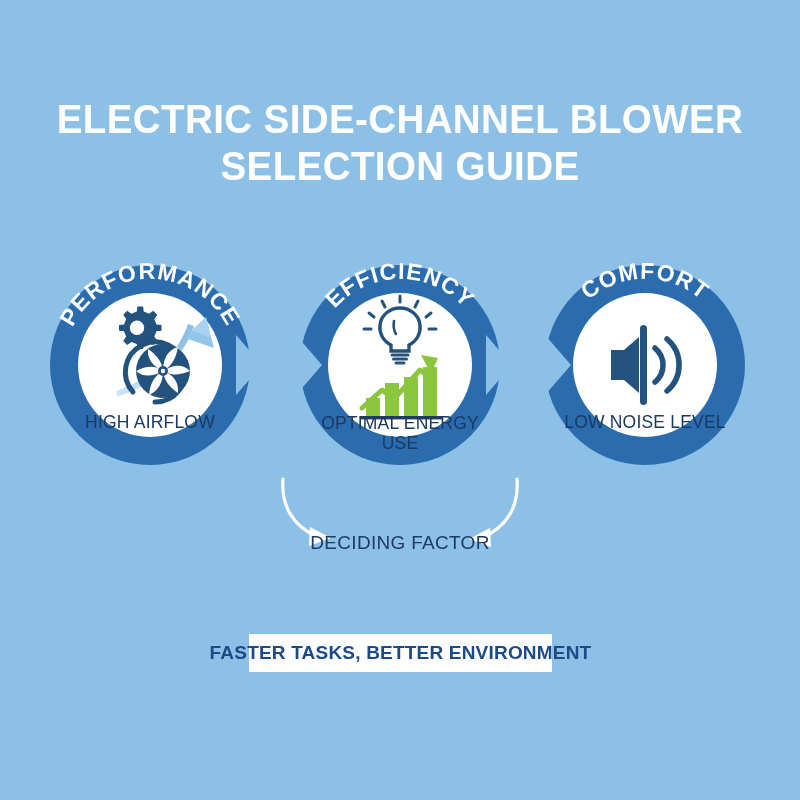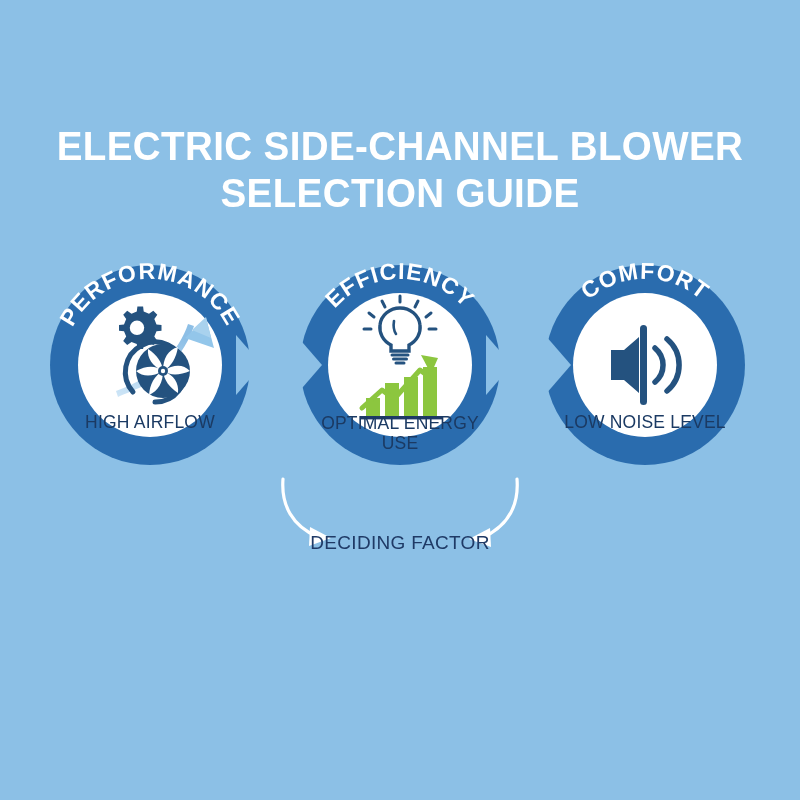--- a/index.html
+++ b/index.html
@@ -13,21 +13,21 @@
     font-family: "Liberation Sans", sans-serif;
     overflow: hidden;
   }
   #canvas {
     position: relative;
     width: 800px;
     height: 800px;
   }
   .title-block {
     position: absolute;
-    top: 123px;
+    top: 96px;
     left: 0;
     width: 800px;
     text-align: center;
   }
   .title-line {
     color: #ffffff;
     font-family: "Liberation Sans Narrow", "Liberation Sans", sans-serif;
     font-weight: bold;
     font-size: 41px;
     letter-spacing: 0.4px;
@@ -241,14 +241,17 @@
         <path d="M 310 527 L 331 538 L 309 546 Z" fill="#ffffff"></path>
       </g>
       <g>
         <path d="M 517 479 C 519 505 508 526 482 538" fill="none" stroke="#ffffff" stroke-width="3.2" stroke-linecap="round"></path>
         <path d="M 490 528 L 469 539 L 491 547 Z" fill="#ffffff"></path>
       </g>
       <text class="deciding-text" x="400" y="549" text-anchor="middle">DECIDING FACTOR</text>
     </g>
   </svg>
 
+  <div class="banner-box">
+    <span class="banner-text">FASTER TASKS, BETTER ENVIRONMENT</span>
+  </div>
 
 </div>
 
 </body></html>

